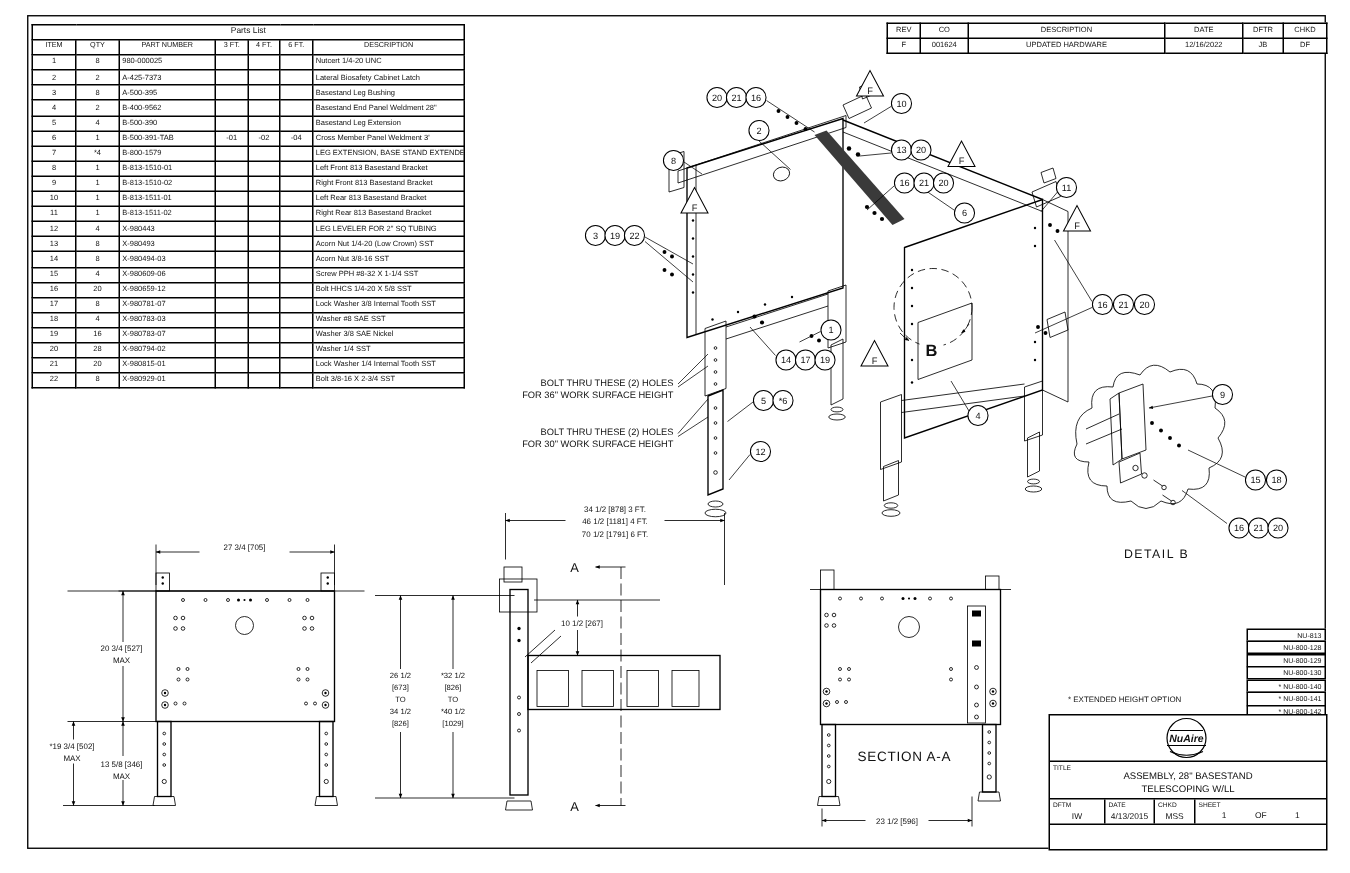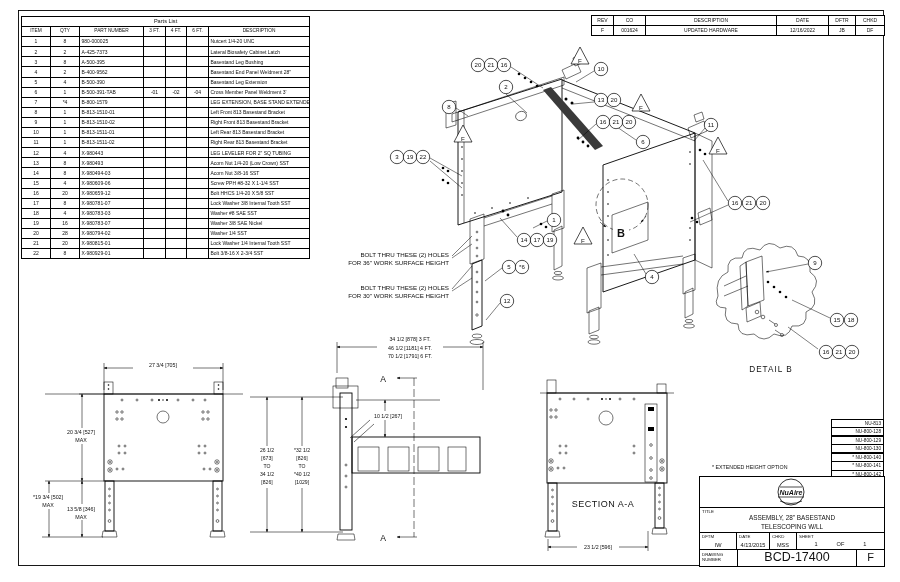--- a/index.html
+++ b/index.html
@@ -820,23 +820,15 @@
     </div>
     <div class="tb-cell" style="flex:1">
       <div class="tb-lbl">SHEET</div>
       <div class="sheet-vals">
         <span>1</span>
         <span>OF</span>
         <span>1</span>
       </div>
     </div>
   </div>
-  <div class="tb-row tb-num">
-    <div class="tb-dn-lbl">
-      <div>DRAWING</div>
-      <div>NUMBER</div>
-    </div>
-    <div class="tb-dn-val">BCD-17400</div>
-    <div class="tb-dn-rev">F</div>
-  </div>
 </div>
 
 </div>
 
 </body></html>

